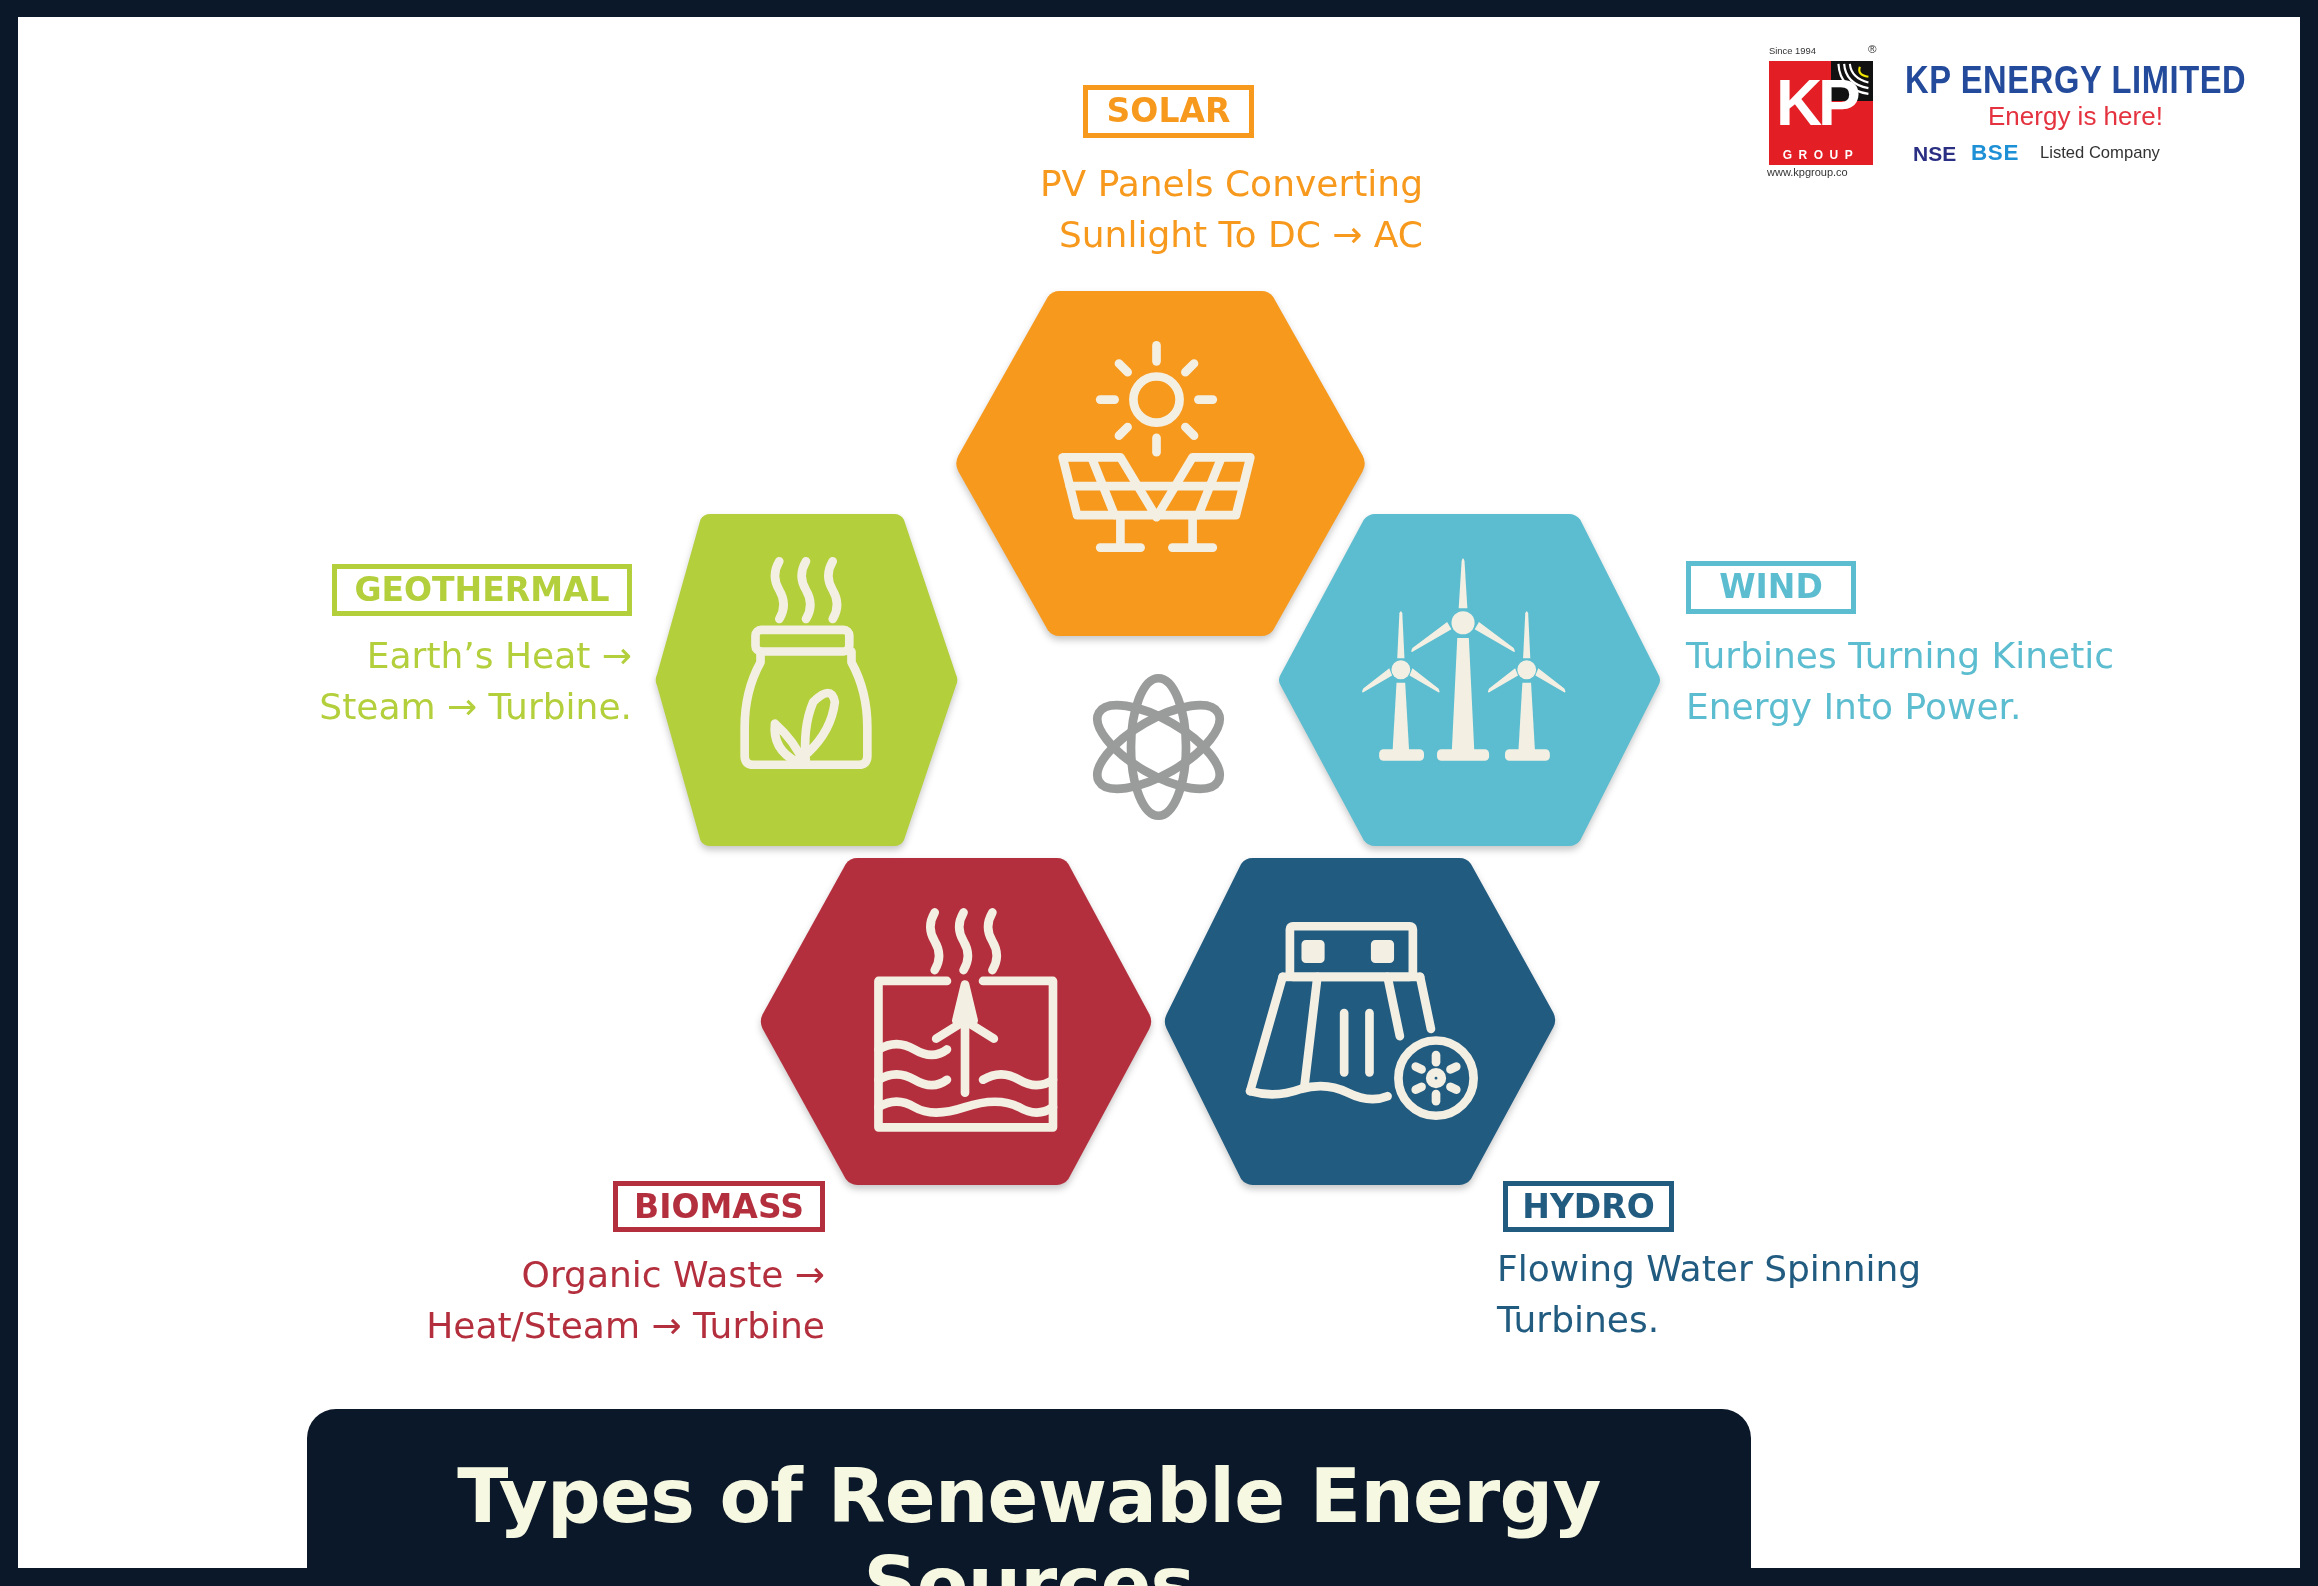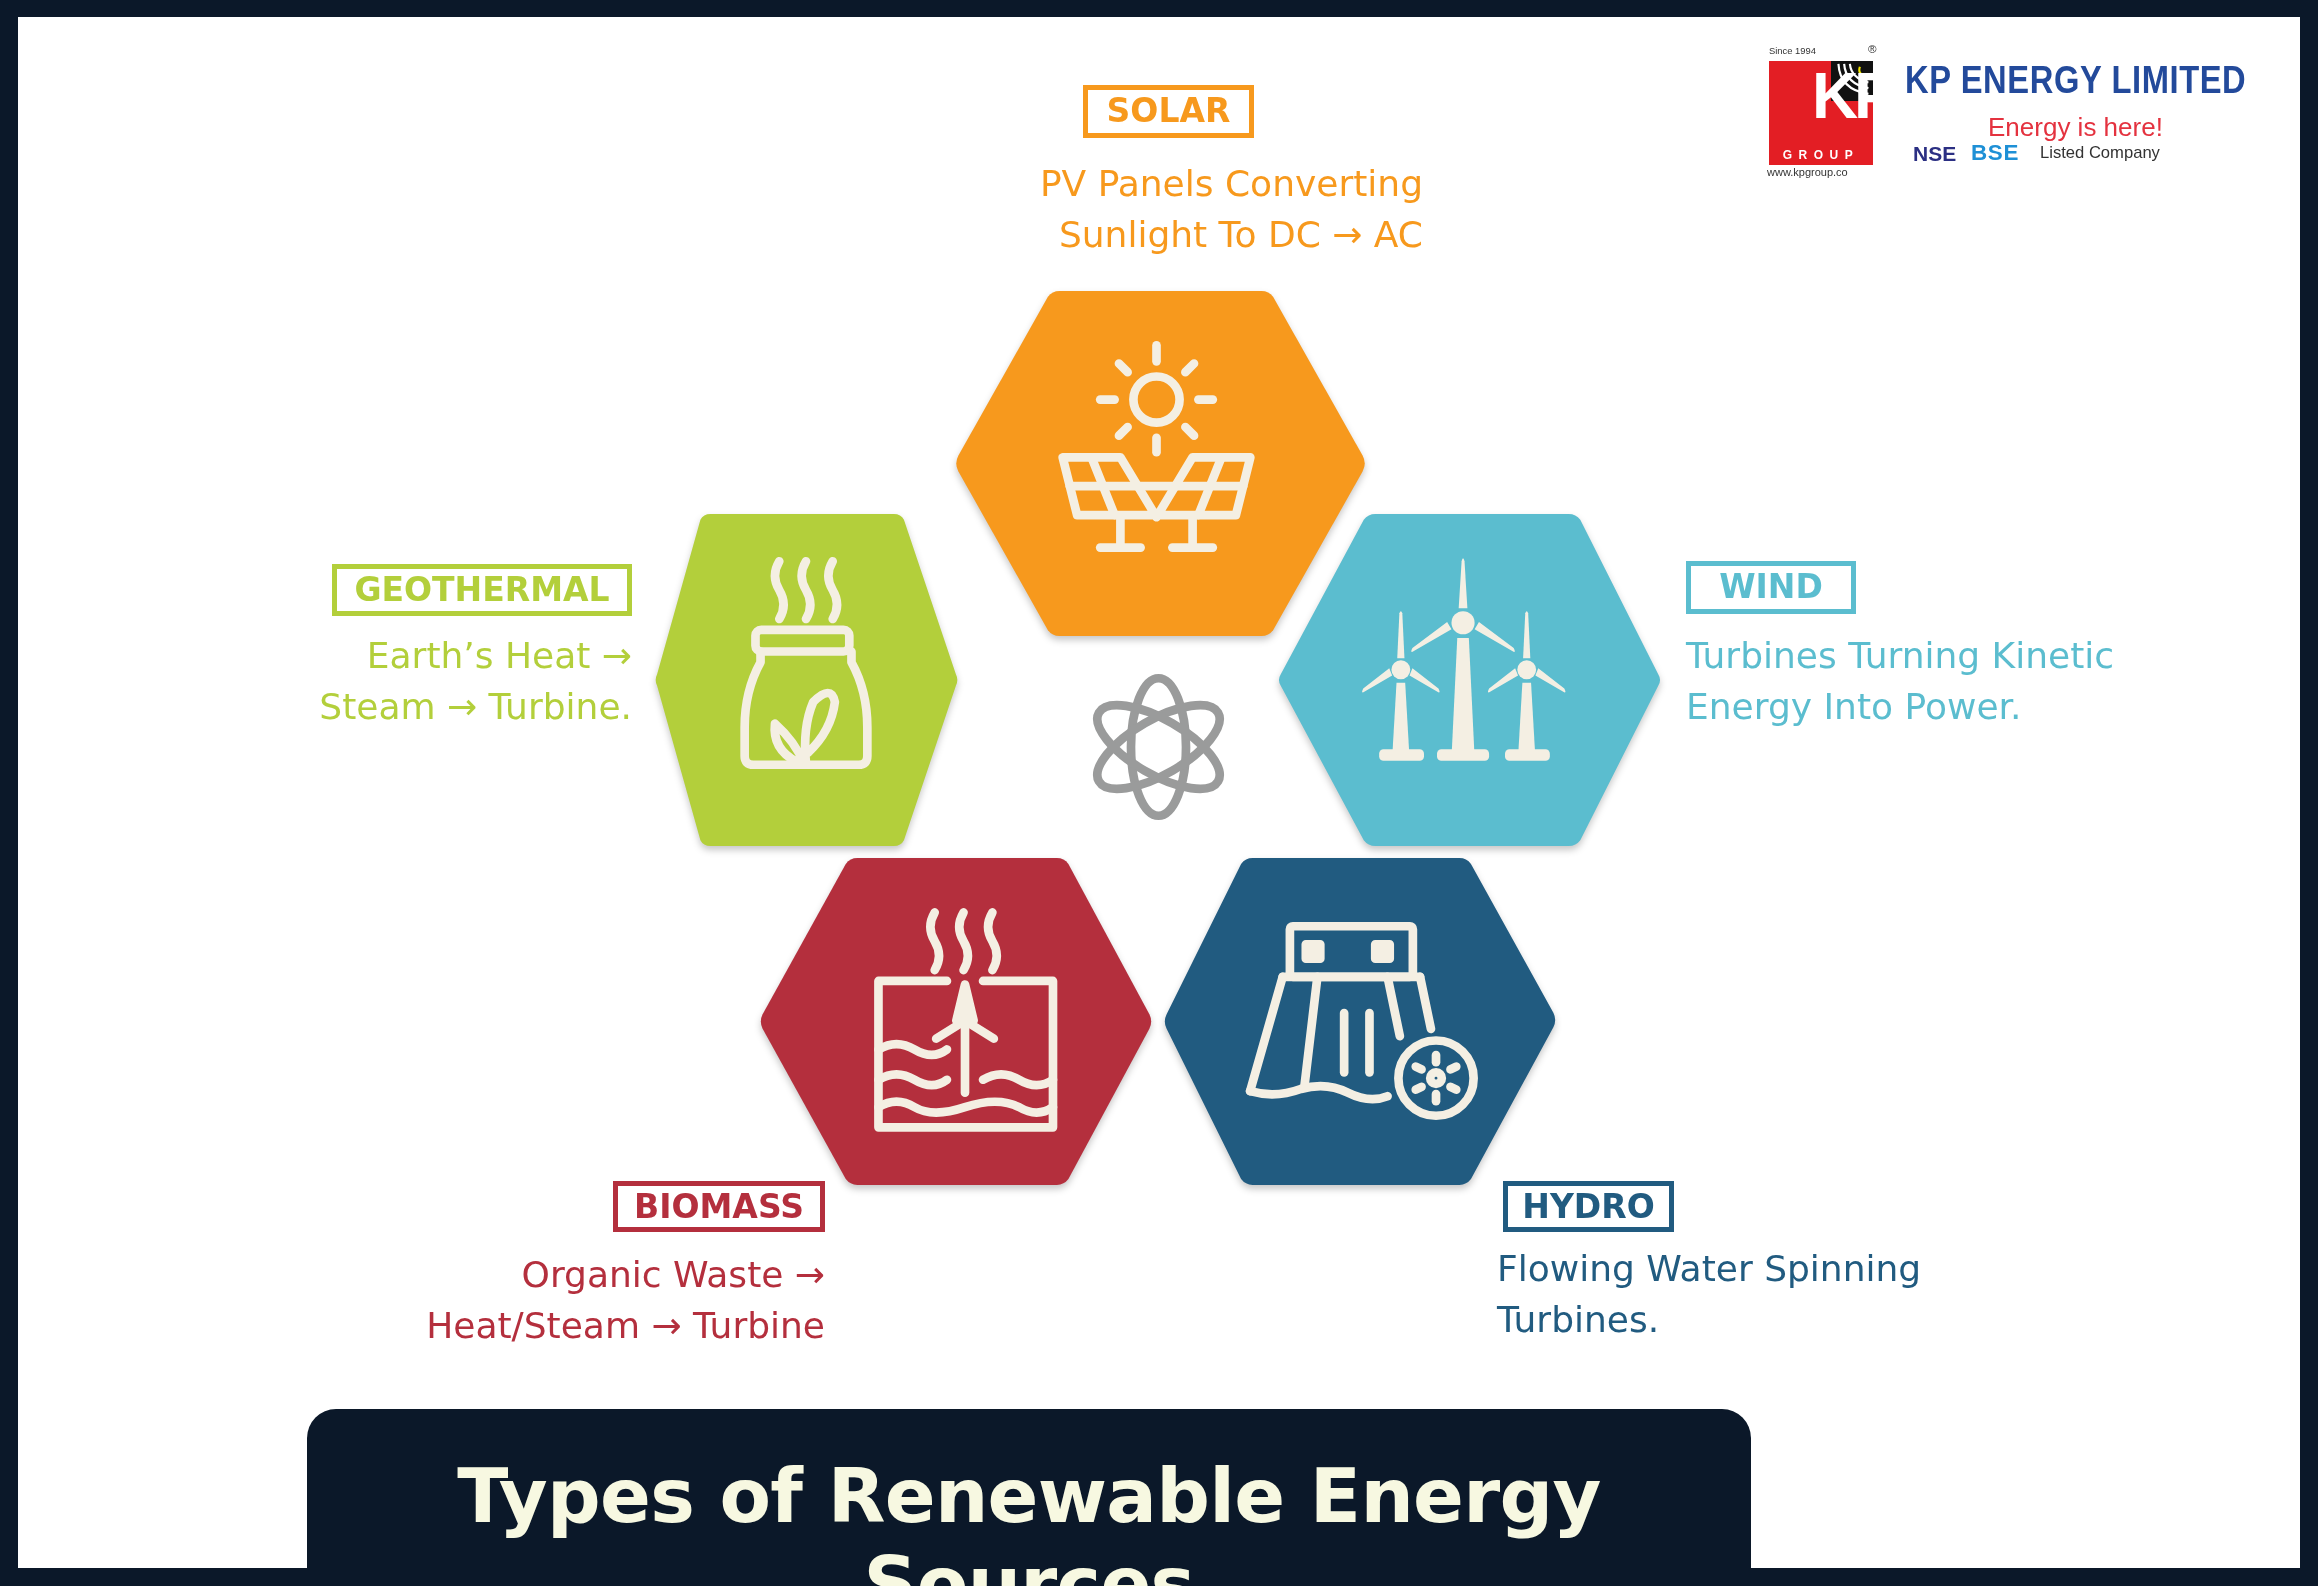--- a/index.html
+++ b/index.html
@@ -31,24 +31,24 @@
   .desc.right { text-align: right; }
   .desc.center { text-align: right; }
   .desc.left { text-align: left; }
 
   
   .logo-box { position: absolute; left: 1769px; top: 61px; width: 104px; height: 104px; background: #e31e24; }
   .logo-corner { position: absolute; right: 0; top: 0; width: 42px; height: 40px; background: #111; }
   .since { position: absolute; left: 1769px; top: 45px; font-family: "Liberation Sans", sans-serif; font-size: 9.4px; color: #333; }
   .reg { position: absolute; left: 1868px; top: 42px; font-family: "Liberation Sans", sans-serif; font-size: 11.6px; color: #333; }
   .www { position: absolute; left: 1767px; top: 166px; font-family: "Liberation Sans", sans-serif; font-size: 11px; color: #333; }
-  .kp-letters { position: absolute; left: 1776px; top: 64px; font-family: "Liberation Sans", sans-serif; font-size: 64px; font-weight: bold; color: #fff; letter-spacing: -4.3px; line-height: 64px; margin-left: 36px; }
+  .kp-letters { position: absolute; left: 1776px; top: 71px; font-family: "Liberation Sans", sans-serif; font-size: 64px; font-weight: bold; color: #fff; letter-spacing: -4.3px; line-height: 64px; }
   .group { position: absolute; left: 1769px; width: 104px; top: 148px; text-align: center; font-family: "Liberation Sans", sans-serif; font-size: 12px; font-weight: bold; color: #fff; letter-spacing: 6.5px; }
   .company { position: absolute; left: 1905px; top: 59px; font-family: "Liberation Sans", sans-serif; font-weight: bold; font-size: 38px; color: #234a9b; transform: scaleX(0.86); transform-origin: left top; letter-spacing: 0.7px; white-space: nowrap; }
-  .tagline { position: absolute; left: 1988px; top: 112px; font-family: "Liberation Sans", sans-serif; font-size: 26px; color: #e4323f; white-space: nowrap; }
+  .tagline { position: absolute; left: 1988px; top: 101px; font-family: "Liberation Sans", sans-serif; font-size: 26px; color: #e4323f; white-space: nowrap; }
   .nse { position: absolute; left: 1913px; top: 142px; font-family: "Liberation Sans", sans-serif; font-weight: bold; font-size: 21px; color: #2b2f83; }
   .bse { position: absolute; left: 1971px; top: 140px; font-family: "Liberation Sans", sans-serif; font-weight: bold; font-size: 22.4px; color: #1e90d6; letter-spacing: 0.7px; }
   .listed { position: absolute; left: 2040px; top: 143px; font-family: "Liberation Sans", sans-serif; font-size: 16.6px; color: #333; white-space: nowrap; }
 
   
   .banner {
     position: absolute; left: 307px; top: 1409px; width: 1444px; height: 178px;
     background: #0b1829; border-radius: 29px 29px 0 0;
   }
   .banner-title {

